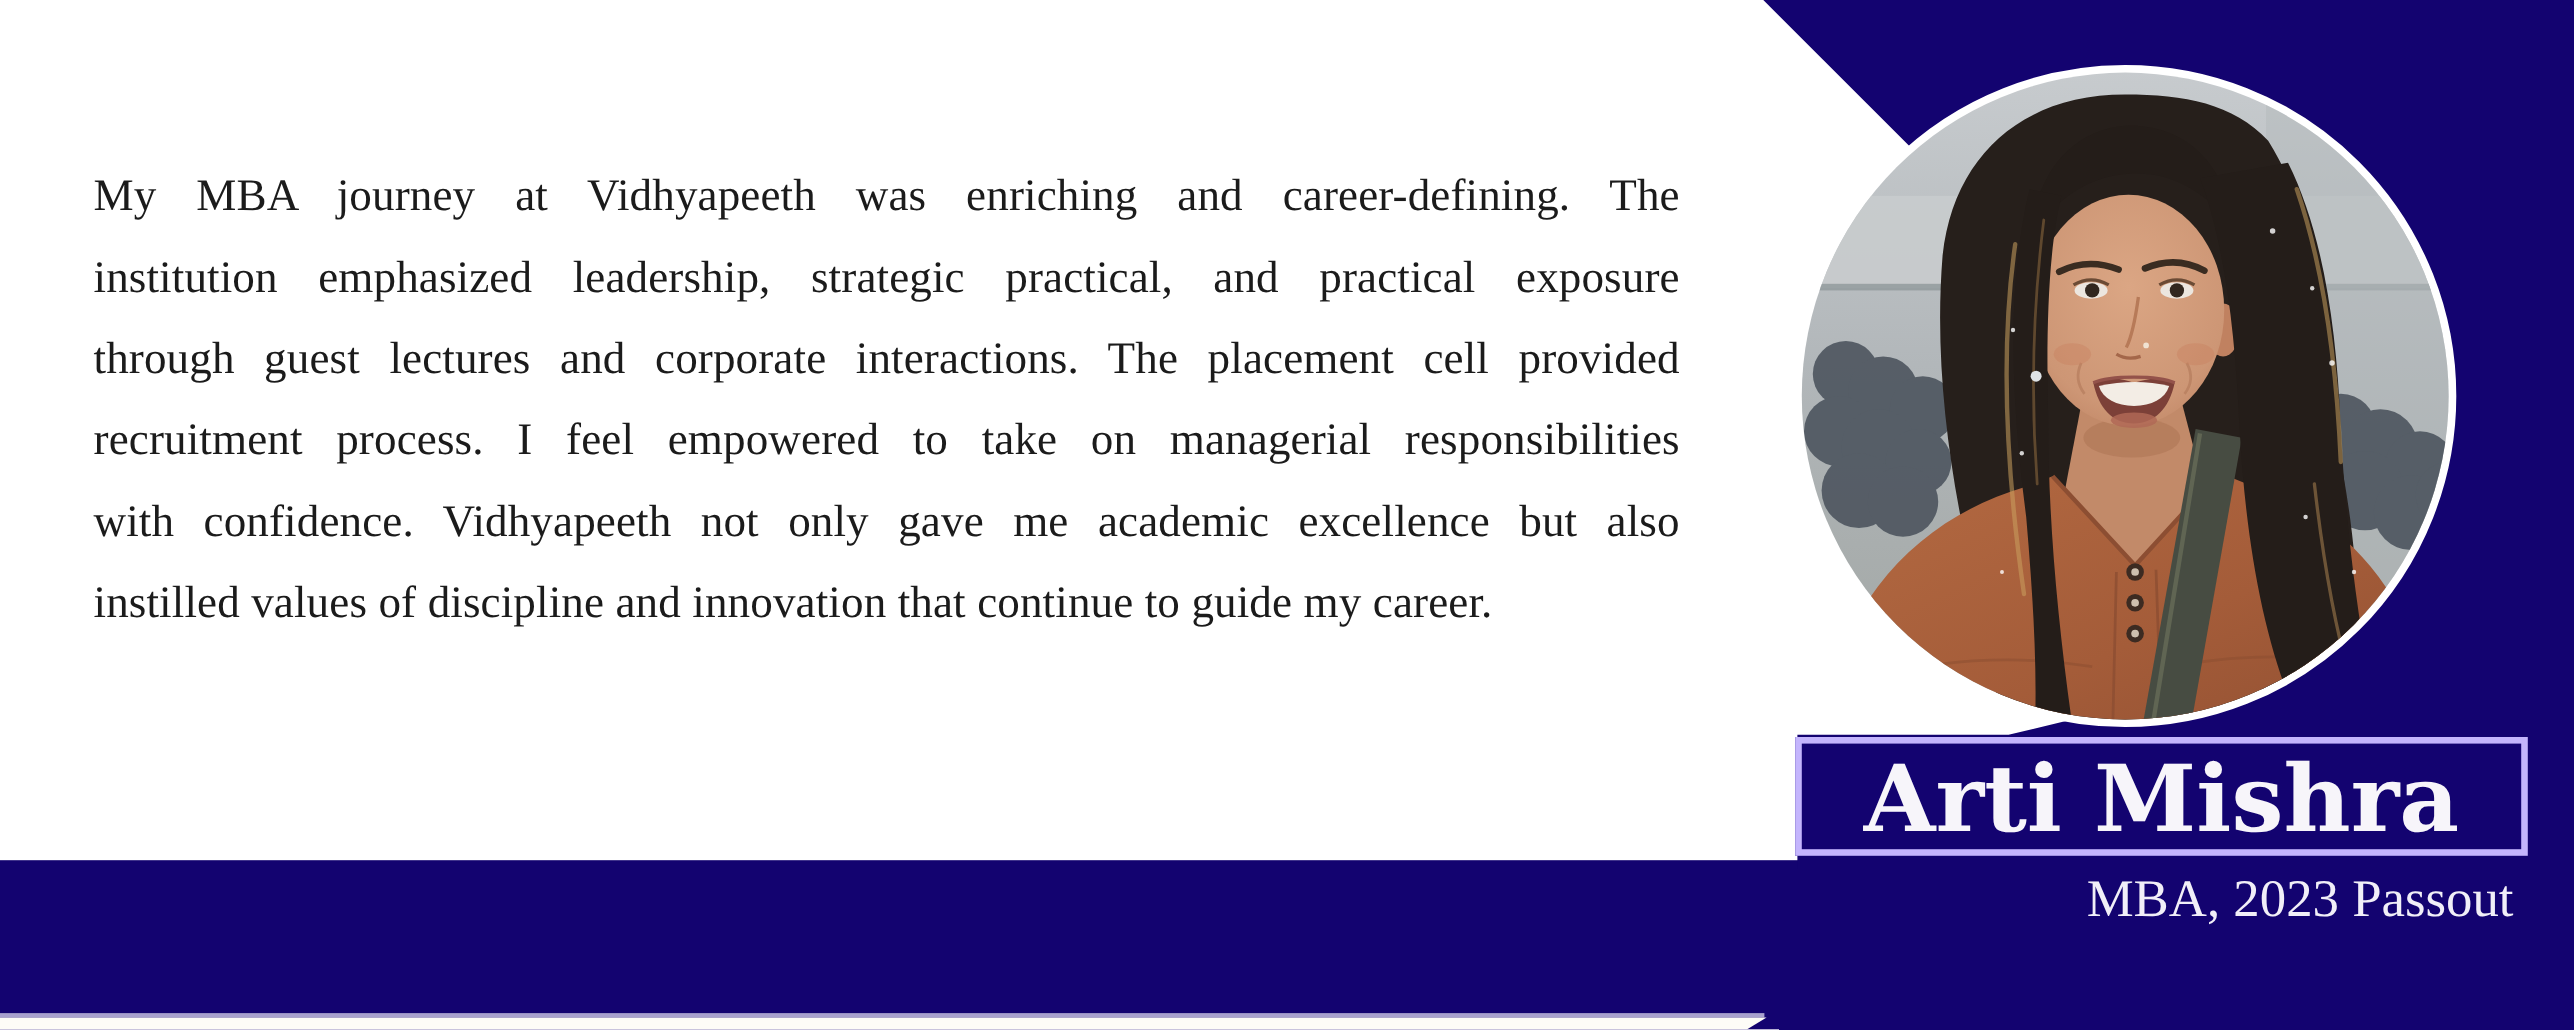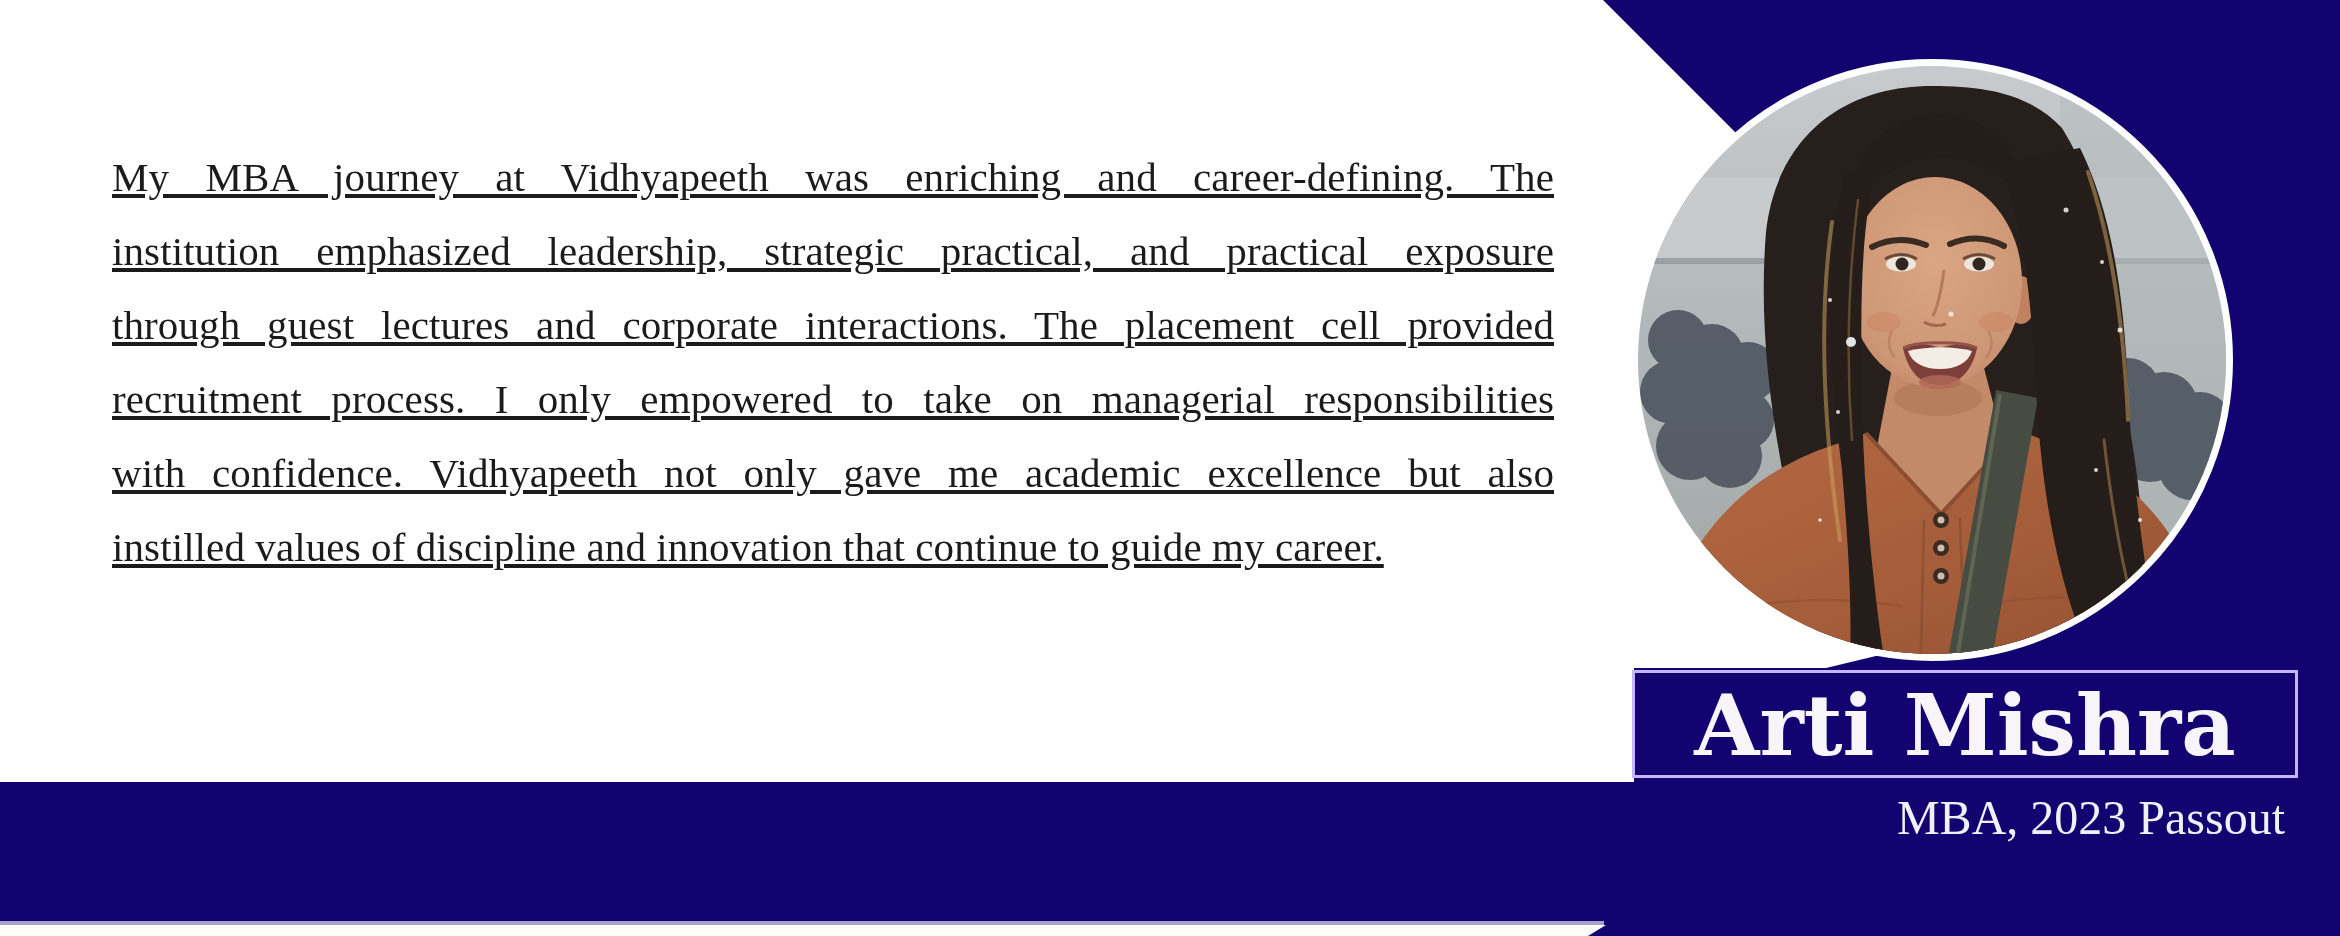--- a/index.html
+++ b/index.html
@@ -2,28 +2,28 @@
 <html><head>
 <meta charset="utf-8">
 <style>
   html,body{margin:0;padding:0;}
   body{width:2340px;height:936px;overflow:hidden;position:relative;background:#ffffff;
        font-family:"Liberation Serif", serif;}
   .stage{position:absolute;inset:0;width:2340px;height:936px;}
   svg.bg{position:absolute;left:0;top:0;width:2340px;height:936px;display:block;}
 
   
-  .quote{position:absolute;left:112px;top:140px;width:1442px;
-         font-size:41px;line-height:74px;color:#1b1b1b;letter-spacing:0.1px;text-decoration:underline;}
+  .quote{position:absolute;left:85px;top:140px;width:1442px;
+         font-size:41px;line-height:74px;color:#1b1b1b;letter-spacing:0.1px;}
   .quote .qline{text-align:justify;text-align-last:justify;white-space:normal;}
   .quote .qline.last{text-align-last:left;}
 
   
   .name-box{position:absolute;left:1632px;top:670px;width:666px;height:108px;
-            background:#130370;border:3px solid #c4b5fd;box-sizing:border-box;
+            background:#130370;border:6px solid #c4b5fd;box-sizing:border-box;
             display:flex;align-items:center;justify-content:center;}
   .name-box .name{font-family:"DejaVu Serif", serif;font-weight:bold;
                   font-size:84px;color:#f7f5fa;line-height:1;padding-top:4px;}
 
   
   .creds{position:absolute;right:55px;top:794px;text-align:right;color:#f1eff8;}
   .creds .degree{font-size:48px;line-height:1;}
   .creds .placement{font-size:48px;line-height:1;}
 </style>
 </head>
@@ -182,21 +182,21 @@
             <circle cx="1820" cy="520" r="1.8"></circle>
         </g>
       </g>
     </g>
   </svg>
 
   <div class="quote">
     <div class="qline">My MBA journey at Vidhyapeeth was enriching and career-defining. The</div>
     <div class="qline">institution emphasized leadership, strategic practical, and practical exposure</div>
     <div class="qline">through guest lectures and corporate interactions. The placement cell provided</div>
-    <div class="qline">recruitment process. I only empowered to take on managerial responsibilities</div>
+    <div class="qline">recruitment process. I feel empowered to take on managerial responsibilities</div>
     <div class="qline">with confidence. Vidhyapeeth not only gave me academic excellence but also</div>
     <div class="qline last">instilled values of discipline and innovation that continue to guide my career.</div>
   </div>
 
   <div class="name-box">
     <span class="name">Arti Mishra</span>
   </div>
 
   <div class="creds">
     <div class="degree">MBA, 2023 Passout</div>

